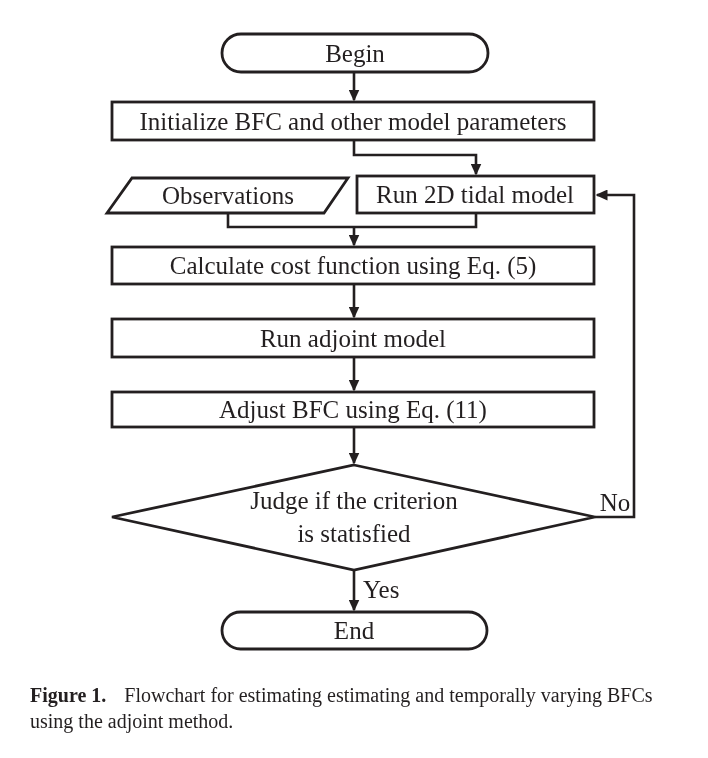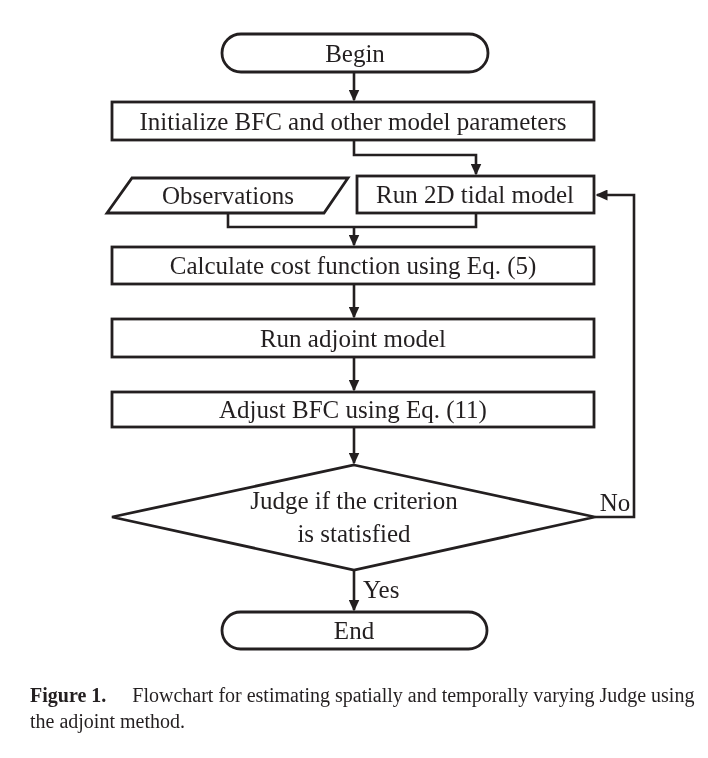--- a/index.html
+++ b/index.html
@@ -45,21 +45,21 @@
     position: absolute;
     left: 30px;
     top: 682px;
     width: 668px;
     font-size: 20px;
     line-height: 26px;
     color: #231f20;
   }
   .caption-label {
     font-weight: bold;
-    margin-right: 26px;
+    margin-right: 18px;
   }
 </style>
 </head>
 <body>
 
 <svg id="diagram" width="708" height="666" viewBox="0 0 708 666" xmlns="http://www.w3.org/2000/svg">
   <defs>
     <marker id="arrow" viewBox="0 0 12 11" refX="10.5" refY="5.5" markerWidth="12" markerHeight="11" markerUnits="userSpaceOnUse" orient="auto">
       <path d="M0,0 L12,5.5 L0,11 Z" fill="#231f20"></path>
     </marker>
@@ -100,13 +100,13 @@
   <text class="node-label" x="354" y="509">Judge if the criterion</text>
   <text class="node-label" x="354" y="542">is statisfied</text>
 
   <rect class="shape" x="222" y="612" width="265" height="37" rx="18.5" ry="18.5"></rect>
   <text class="node-label" x="354" y="639">End</text>
 
   <text class="edge-label" x="615" y="511" text-anchor="middle">No</text>
   <text class="edge-label" x="363" y="598" text-anchor="start">Yes</text>
 </svg>
 
-<div class="caption"><span class="caption-label">Figure 1.</span><span>Flowchart for estimating spatially and temporally varying Judge using the adjoint method.</span></div>
+<div class="caption"><span class="caption-label">Figure 1.</span><span>Flowchart for estimating estimating and temporally varying BFCs using the adjoint method.</span></div>
 
 </body></html>

